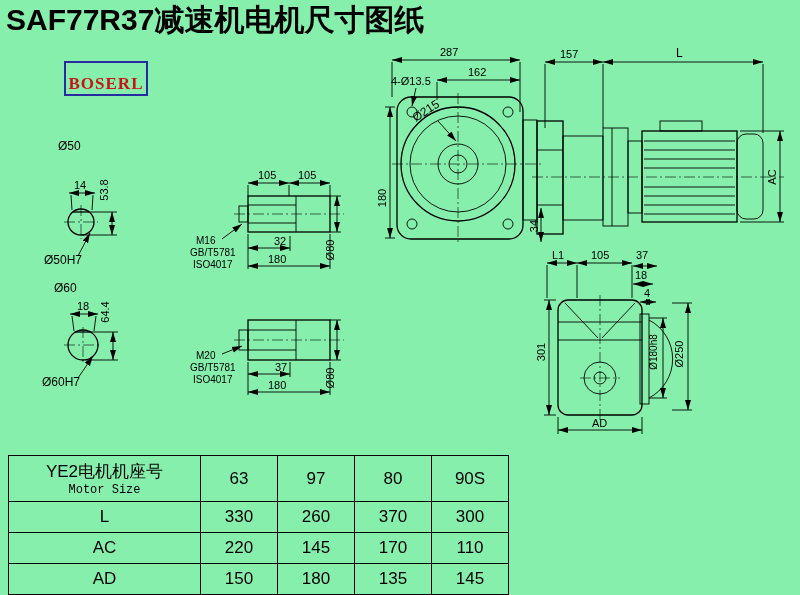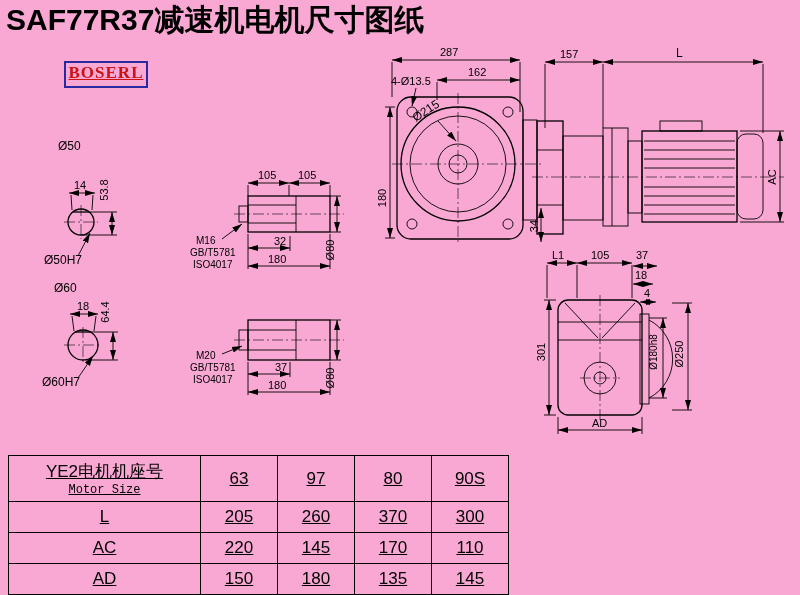--- a/index.html
+++ b/index.html
@@ -1,33 +1,33 @@
 <!DOCTYPE html>
 <html><head>
 <meta charset="utf-8">
 <style>
   * { margin:0; padding:0; box-sizing:border-box; }
   html,body { width:800px; height:595px; }
   body { background:#fff; font-family:"Liberation Sans",sans-serif; position:relative; overflow:hidden; color:#000; }
-  .page { position:absolute; inset:0; background:#f9a8d4; }
+  .page { position:absolute; inset:0; background:#86efac; }
   .title { position:absolute; left:6px; top:0; font-size:30px; font-weight:bold; white-space:nowrap; }
-  .logo { position:absolute; left:64px; top:61px; width:84px; height:27px; border:2px solid #2a2aa0;
+  .logo { position:absolute; left:64px; top:61px; width:84px; height:35px; border:2px solid #2a2aa0;
           color:#c81414; font-family:"Liberation Serif",serif; font-size:17px; font-weight:bold;
-          display:flex; align-items:flex-start; justify-content:center; letter-spacing:1px;text-decoration:underline; }
+          display:flex; align-items:flex-end; justify-content:center; letter-spacing:1px; }
   svg.drawing { position:absolute; left:0; top:0; }
   svg line, svg rect, svg circle, svg path { stroke:#000; fill:none; stroke-width:0.9; }
   svg .sol { stroke-width:1.3; }
   svg .cl { stroke-width:0.6; stroke-dasharray:11 3 2 3; }
   svg marker path { fill:#000; stroke:none; }
   svg text { fill:#000; stroke:none; font-family:"Liberation Sans",sans-serif; font-size:11px; }
   svg text.lbl { font-size:12px; }
   svg text.s { font-size:10px; }
   table.spec { position:absolute; left:8px; top:455px; border-collapse:collapse; table-layout:fixed; }
   table.spec th, table.spec td { border:1.5px solid #000; text-align:center; vertical-align:middle;
-    font-weight:normal; font-size:17px;text-decoration:underline; }
+    font-weight:normal; font-size:17px; }
   table.spec .col-label { width:192px; }
   table.spec .col-val { width:77px; }
   table.spec tr.hdr th { height:46px; }
   table.spec tr.row td { height:31px; }
   .hdr .en { font-family:"Liberation Mono",monospace; font-size:12px; }
 </style>
 </head>
 <body>
 
 <div class="page">
@@ -251,21 +251,21 @@
           <div class="cn">YE2电机机座号</div>
           <div class="en">Motor Size</div>
         </th>
         <th class="col-val">63</th>
         <th class="col-val">97</th>
         <th class="col-val">80</th>
         <th class="col-val">90S</th>
       </tr>
       <tr class="row">
         <td class="col-label">L</td>
-        <td class="col-val">205</td>
+        <td class="col-val">330</td>
         <td class="col-val">260</td>
         <td class="col-val">370</td>
         <td class="col-val">300</td>
       </tr>
       <tr class="row">
         <td class="col-label">AC</td>
         <td class="col-val">220</td>
         <td class="col-val">145</td>
         <td class="col-val">170</td>
         <td class="col-val">110</td>

